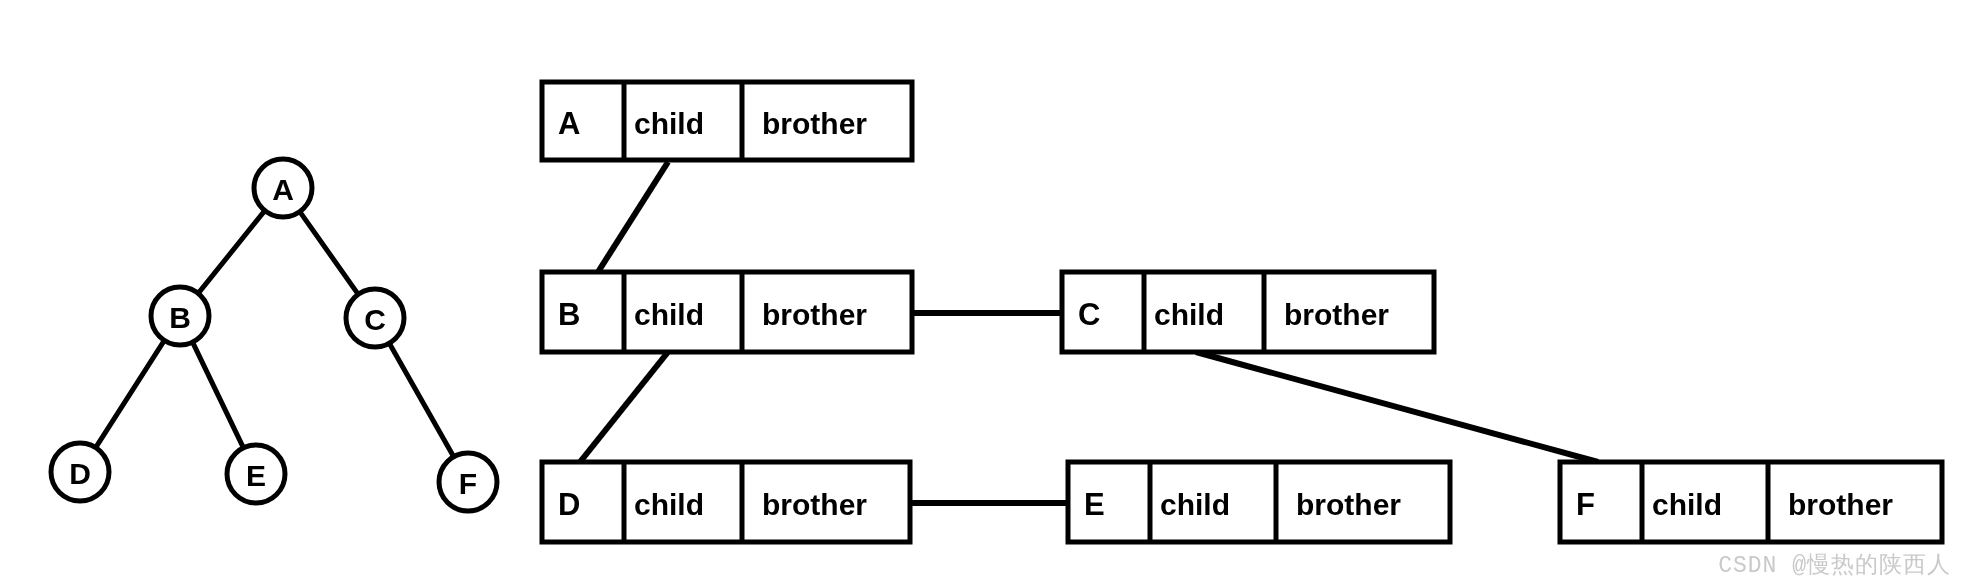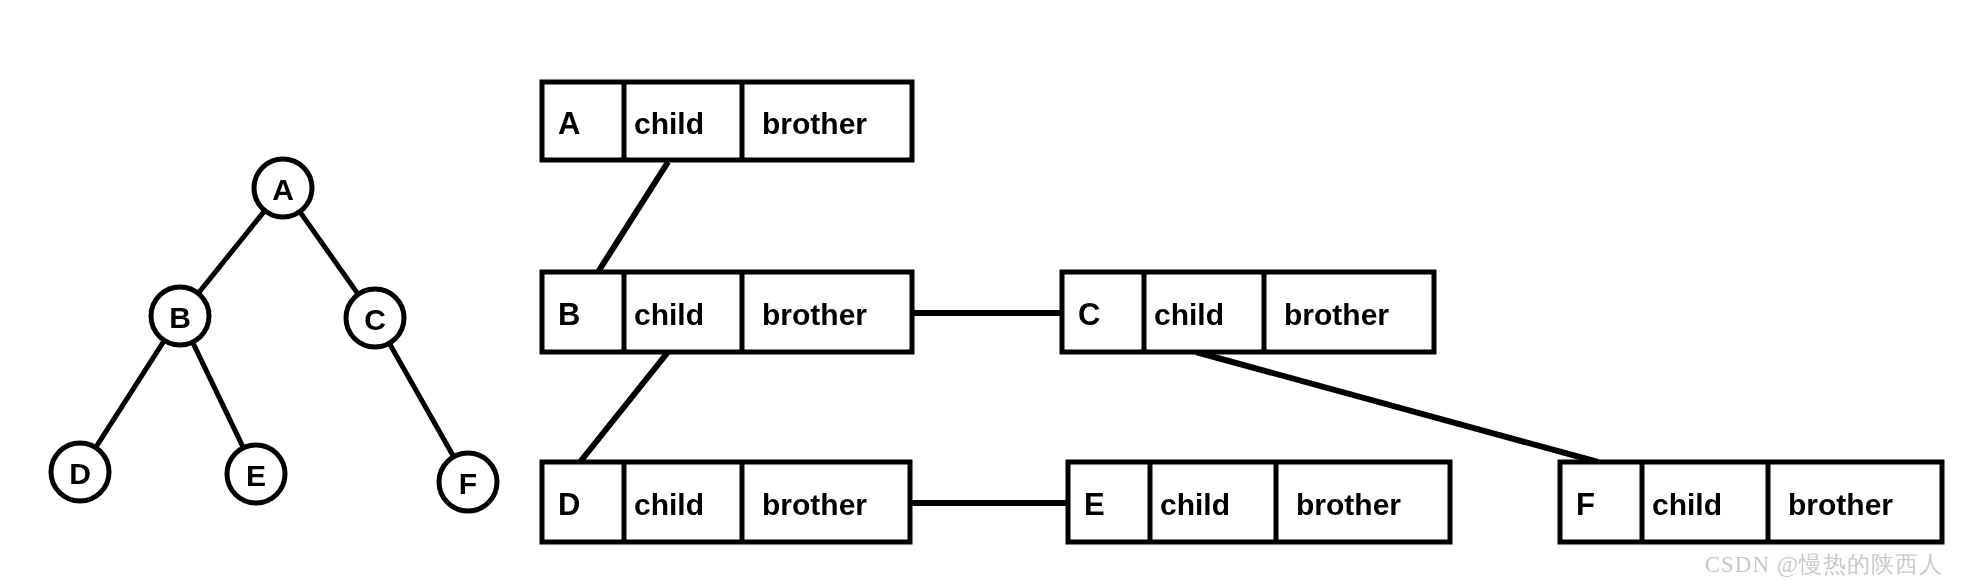--- a/index.html
+++ b/index.html
@@ -61,24 +61,24 @@
     font-size: 30px;
     font-weight: 700;
     fill: #000000;
     dominant-baseline: central;
   }
   .cell-label-name {
     font-size: 31px;
   }
   .watermark {
     position: absolute;
-    right: 32px;
+    right: 24px;
     bottom: 6px;
     color: #c9c9c9;
-    font-family: Liberation Serif, serif;
+    font-family: Liberation Mono, monospace;
     font-size: 23px;
     letter-spacing: 1px;
     white-space: nowrap;
     user-select: none;
   }
 </style>
 </head>
 <body>
 
 <div id="canvas">

